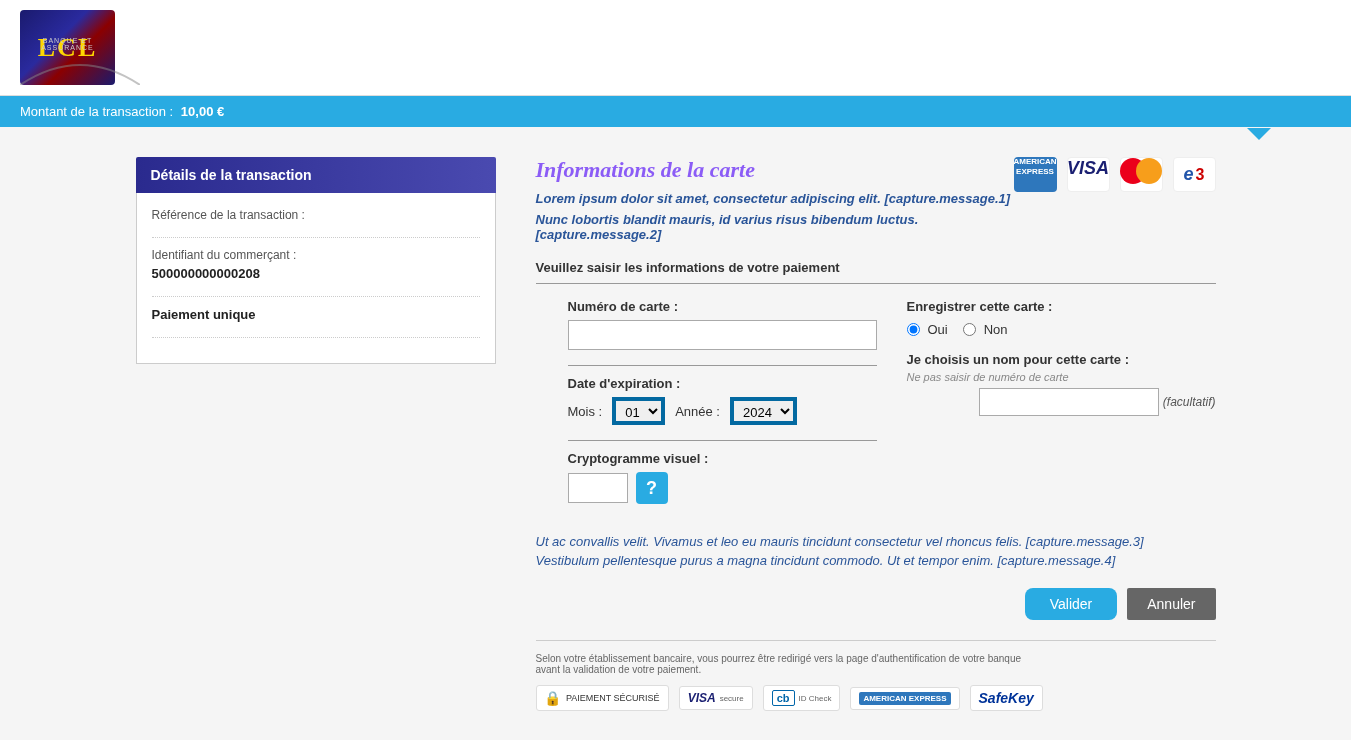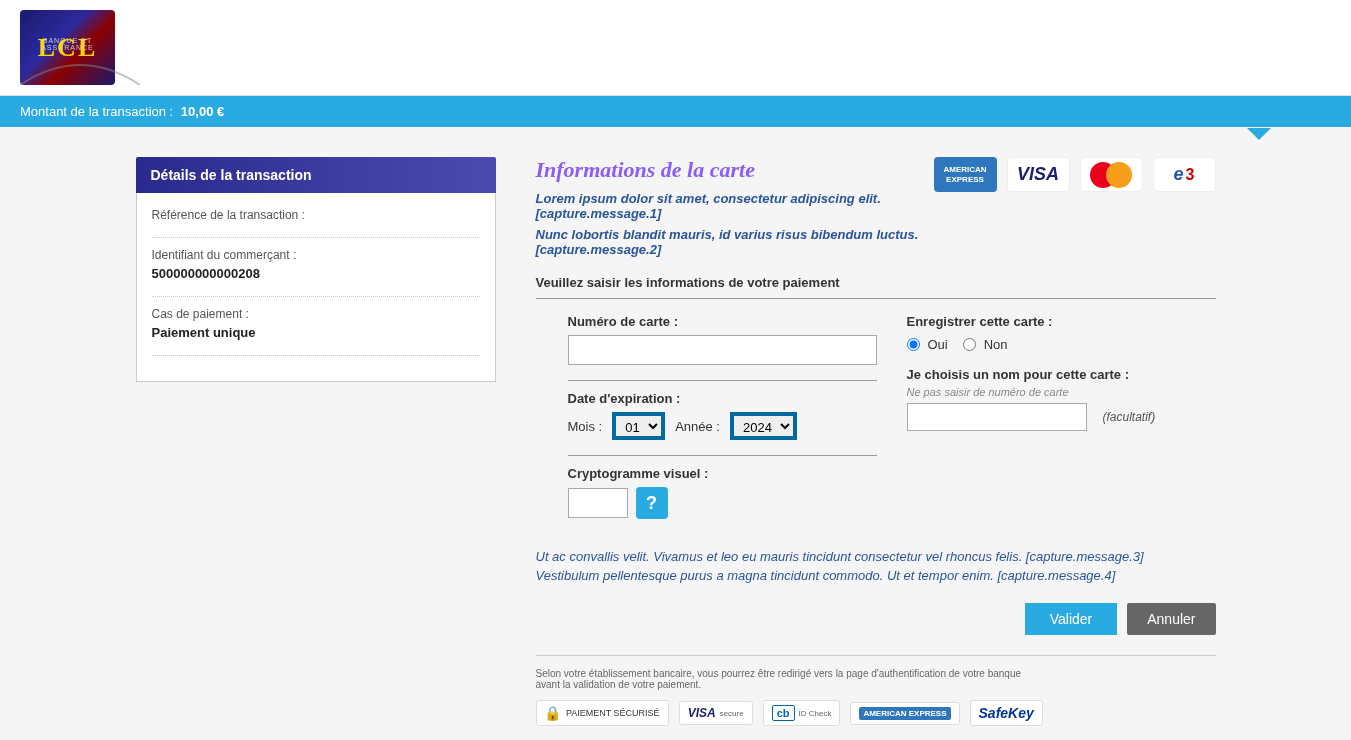--- a/index.html
+++ b/index.html
@@ -31,21 +31,21 @@
     .sidebar-field { margin-bottom: 15px; }
     .sidebar-label { font-size: 12px; color: #555; margin-bottom: 4px; }
     .sidebar-value { font-weight: bold; font-size: 13px; color: #222; }
     .sidebar-divider { border: none; border-top: 1px dotted #ccc; margin: 10px 0; }
 
     
     .form-area { flex: 1; }
 
     
     .card-logos-row { display: flex; align-items: center; gap: 10px; justify-content: flex-end; margin-bottom: 10px; }
-    .card-logo { height: 35px; width: 63px; border-radius: 4px; display: flex; align-items: center; justify-content: center; font-size: 10px; font-weight: bold; }
+    .card-logo { height: 35px; width: 43px; border-radius: 4px; display: flex; justify-content: center; font-size: 10px; font-weight: bold; }
     .card-amex { background: #2e77bc; color: #fff; }
     .card-visa { background: #fff; border: 1px solid #eee; }
     .card-visa-text { color: #1a1f71; font-size: 18px; font-weight: bold; font-style: italic; }
     .card-mc { background: #fff; border: 1px solid #eee; }
     .card-cb { background: #fff; border: 1px solid #eee; color: #0066cc; font-weight: bold; font-size: 12px; }
 
     .form-header-row { display: flex; justify-content: space-between; align-items: flex-start; }
 
     .page-title { color: #8b5cf6; font-size: 22px; font-weight: bold; font-style: italic; font-family: Georgia, serif; margin-bottom: 8px; }
 
@@ -74,33 +74,33 @@
       width: 32px; height: 32px; background: #29abe2; border: none; border-radius: 4px;
       color: #fff; font-size: 18px; font-weight: bold; cursor: pointer; display: flex; align-items: center; justify-content: center;
     }
 
     
     .register-label { font-size: 13px; color: #333; margin-bottom: 8px; }
     .radio-row { display: flex; align-items: center; gap: 15px; margin-bottom: 10px; }
     .radio-option { display: flex; align-items: center; gap: 8px; font-size: 13px; cursor: pointer; }
     .card-name-label { font-size: 13px; margin-bottom: 4px; }
     .card-name-hint { font-size: 11px; color: #888; margin-bottom: 5px; font-style: italic; }
-    .card-name-row { display: flex; align-items: center; gap: 16px; }
+    .card-name-row { display: flex; align-items: center; gap: 4px; justify-content: flex-end; }
     .card-name-input { width: 180px; border: 1px solid #aaa; padding: 4px 6px; font-size: 12px; height: 28px; }
     .optional-text { font-size: 12px; font-style: italic; color: #555; }
 
     .form-col-divider { border: none; border-top: 1px solid #999; margin: 15px 0 10px; }
 
     
     .footer-messages { margin-top: 15px; }
     .footer-msg { color: #2a5599; font-style: italic; font-size: 13px; margin-bottom: 4px; }
 
     
     .button-row { display: flex; justify-content: flex-end; gap: 10px; margin-top: 20px; }
-    .btn-validate { background: #29abe2; color: #fff; border: none; padding: 8px 25px; font-size: 14px; cursor: pointer; border-radius: 0; margin-left: 40px; }
+    .btn-validate { background: #29abe2; color: #fff; border: none; padding: 8px 25px; font-size: 14px; cursor: pointer; border-radius: 8px; margin-left: 40px; }
     .btn-cancel { background: #666; color: #fff; border: none; padding: 8px 20px; font-size: 14px; cursor: pointer; border-radius: 2px; text-align: center; }
 
     
     .bottom-divider { border: none; border-top: 1px solid #ccc; margin-top: 20px; }
     .bottom-info { margin-top: 12px; font-size: 10px; color: #666; }
     .bottom-logos { display: flex; align-items: center; gap: 10px; margin-top: 10px; }
     .bottom-logo-badge { background: #fff; border: 1px solid #ddd; padding: 4px 8px; border-radius: 3px; font-size: 9px; color: #333; display: flex; align-items: center; gap: 4px; }
 
     
     .mc-circles { display: flex; }
@@ -161,21 +161,20 @@
       <div class="sidebar-field">
         <div class="sidebar-label">Référence de la transaction :</div>
       </div>
       <hr class="sidebar-divider">
       <div class="sidebar-field">
         <div class="sidebar-label">Identifiant du commerçant :</div>
         <div class="sidebar-value">500000000000208</div>
       </div>
       <hr class="sidebar-divider">
       <div class="sidebar-field">
-        <div class="sidebar-label">Cas de paiement :</div>
         <div class="sidebar-value">Paiement unique</div>
       </div>
       <hr class="sidebar-divider">
     </div>
   </div>
 
   <div class="form-area">
 
     <div class="form-header-row">
       <div>

